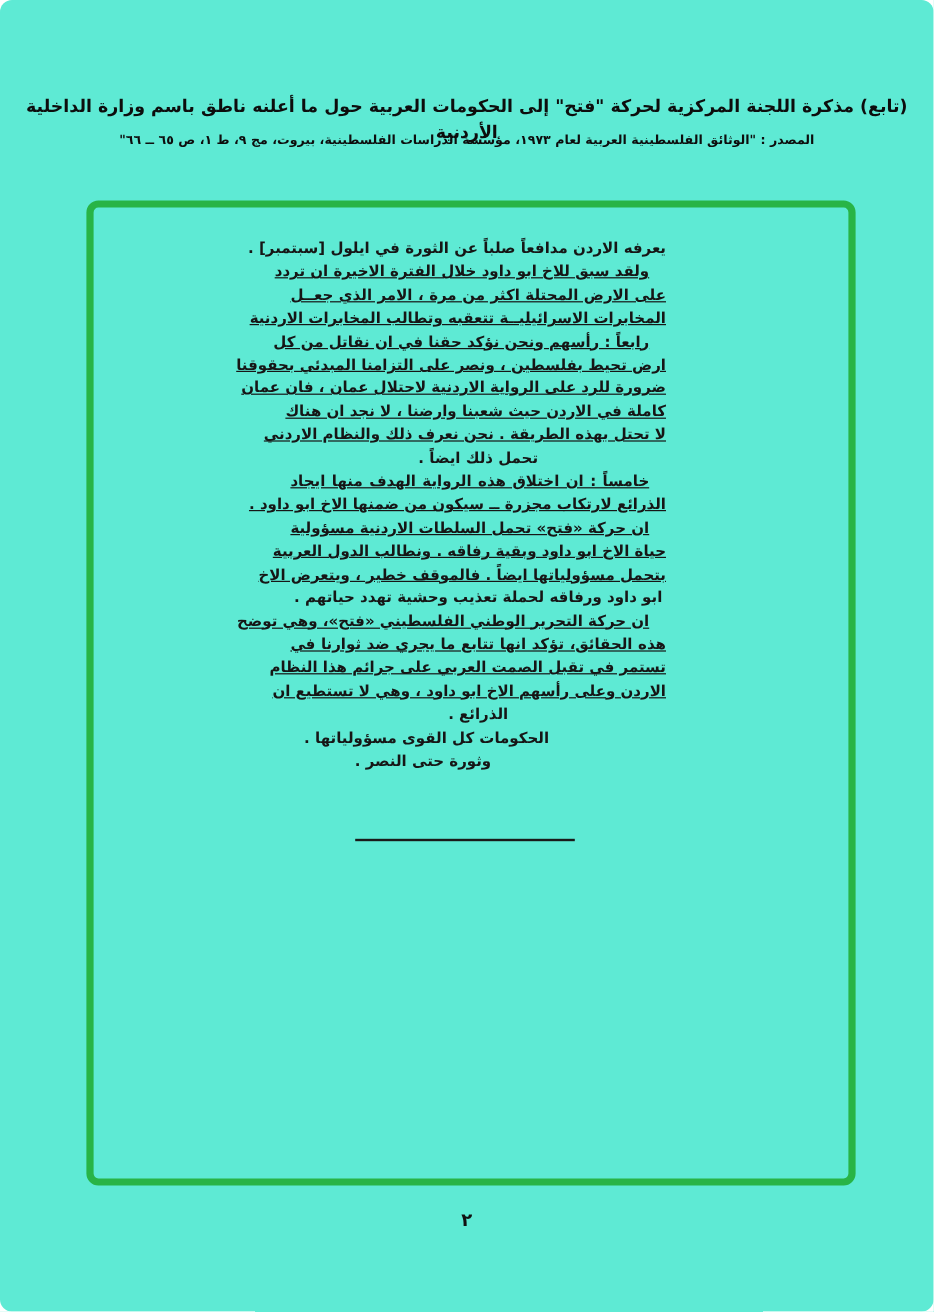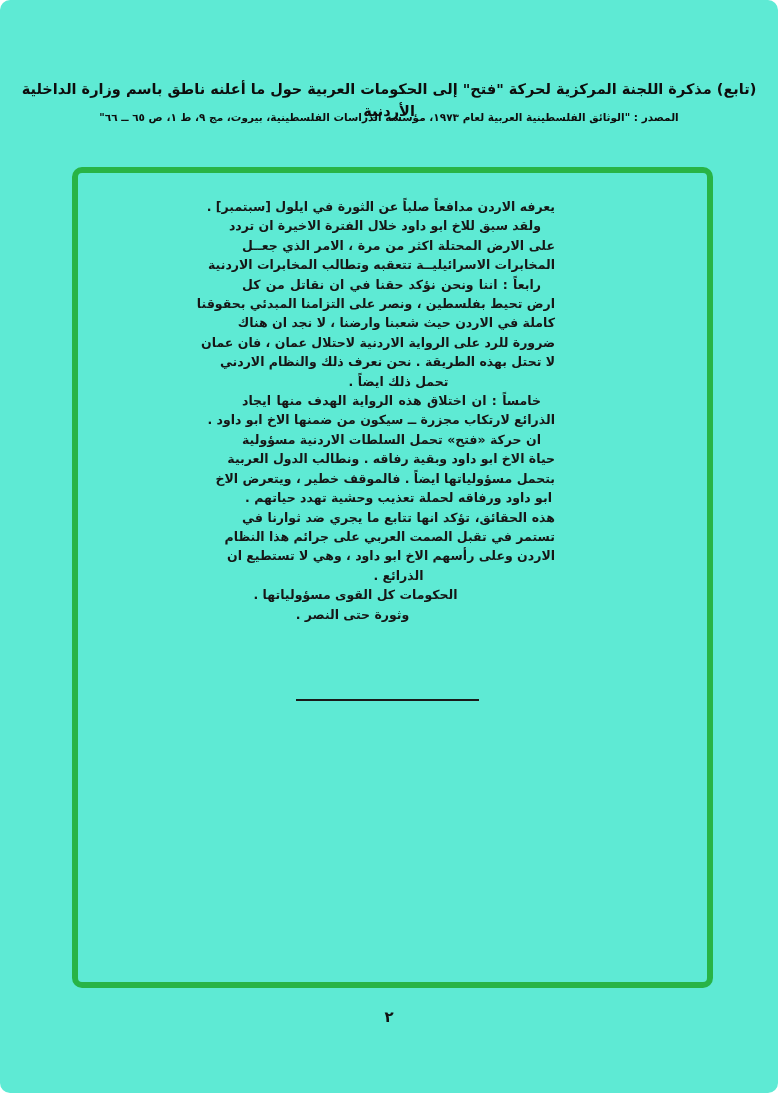--- a/index.html
+++ b/index.html
@@ -23,21 +23,21 @@
     width: 629px; height: 809px;
     border: 6px solid #28b446; border-radius: 10px;
     background: transparent;
   }
   .textcol {
     position: absolute; top: 197px; right: 223px; width: 313px;
     direction: rtl; font-weight: bold; font-size: 12.5px;
     color: #161616;
   }
   .ln { line-height: 19.4px; white-space: nowrap; text-align: center; }
-  .j   { text-align: justify; text-align-last: justify; }
+  .j   { text-align: justify; text-align-last: justify; text-decoration: underline; }
   .ind { text-indent: 14px; }
   .push1 { padding-right: 86px; }
   .push2 { padding-right: 92px; }
   .divider {
     position: absolute; left: 296px; top: 699px;
     width: 183px; height: 2px; background: #1a1a1a;
   }
   .pagenum {
     position: absolute; top: 1008px; left: 0; width: 778px;
     text-align: center; font-weight: bold; font-size: 15px; color: #111111;
@@ -53,35 +53,36 @@
 
   <div class="frame"></div>
 
   <div class="textcol">
     <div class="ln">يعرفه الاردن مدافعاً صلباً عن الثورة في ايلول [سبتمبر] .</div>
 
     <div class="ln j ind">ولقد سبق للاخ ابو داود خلال الفترة الاخيرة ان تردد</div>
     <div class="ln j">على الارض المحتلة اكثر من مرة ، الامر الذي جعــل</div>
     <div class="ln j">المخابرات الاسرائيليــة تتعقبه وتطالب المخابرات الاردنية</div>
 
-    <div class="ln j ind">رابعاً : اننا ونحن نؤكد حقنا في ان نقاتل من كل</div>
+    <div class="ln j ind">رابعاً : رأسهم ونحن نؤكد حقنا في ان نقاتل من كل</div>
     <div class="ln j">ارض تحيط بفلسطين ، ونصر على التزامنا المبدئي بحقوقنا</div>
+    <div class="ln j">ضرورة للرد على الرواية الاردنية لاحتلال عمان ، فان عمان</div>
     <div class="ln j">كاملة في الاردن حيث شعبنا وارضنا ، لا نجد ان هناك</div>
-    <div class="ln j">ضرورة للرد على الرواية الاردنية لاحتلال عمان ، فان عمان</div>
     <div class="ln j">لا تحتل بهذه الطريقة . نحن نعرف ذلك والنظام الاردني</div>
     <div class="ln">تحمل ذلك ايضاً .</div>
 
     <div class="ln j ind">خامساً : ان اختلاق هذه الرواية الهدف منها ايجاد</div>
     <div class="ln j">الذرائع لارتكاب مجزرة ــ سيكون من ضمنها الاخ ابو داود .</div>
 
     <div class="ln j ind">ان حركة «فتح» تحمل السلطات الاردنية مسؤولية</div>
     <div class="ln j">حياة الاخ ابو داود وبقية رفاقه . ونطالب الدول العربية</div>
     <div class="ln j">بتحمل مسؤولياتها ايضاً . فالموقف خطير ، ويتعرض الاخ</div>
     <div class="ln">ابو داود ورفاقه لحملة تعذيب وحشية تهدد حياتهم .</div>
 
+    <div class="ln j ind">ان حركة التحرير الوطني الفلسطيني «فتح»، وهي توضح</div>
     <div class="ln j">هذه الحقائق، تؤكد انها تتابع ما يجري ضد ثوارنا في</div>
     <div class="ln j">تستمر في تقبل الصمت العربي على جرائم هذا النظام</div>
     <div class="ln j">الاردن وعلى رأسهم الاخ ابو داود ، وهي لا تستطيع ان</div>
     <div class="ln">الذرائع .</div>
 
     <div class="ln push1">الحكومات كل القوى مسؤولياتها .</div>
     <div class="ln push2">وثورة حتى النصر .</div>
   </div>
 
   <div class="divider"></div>

